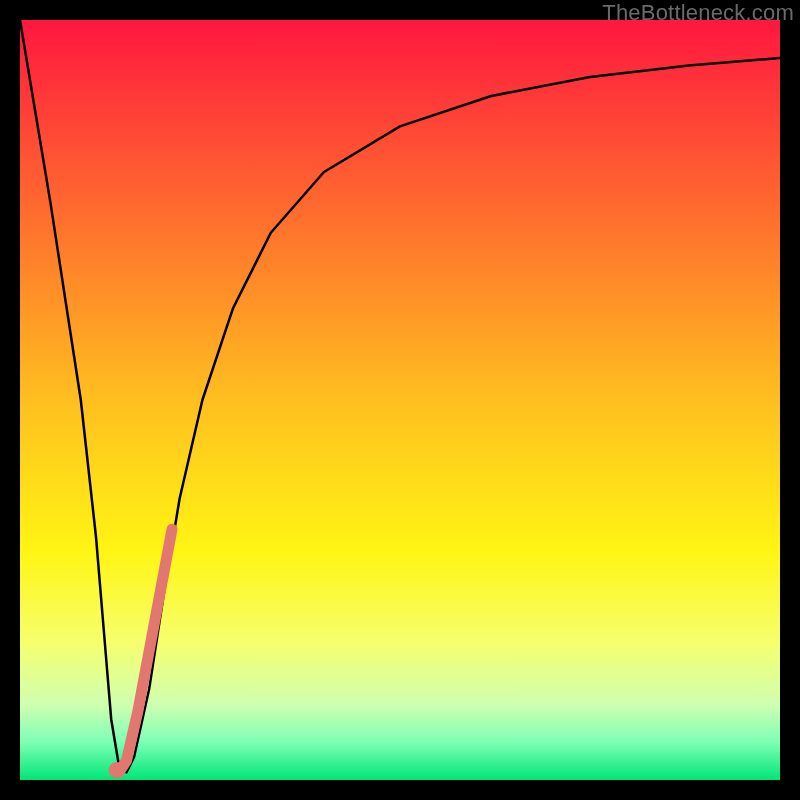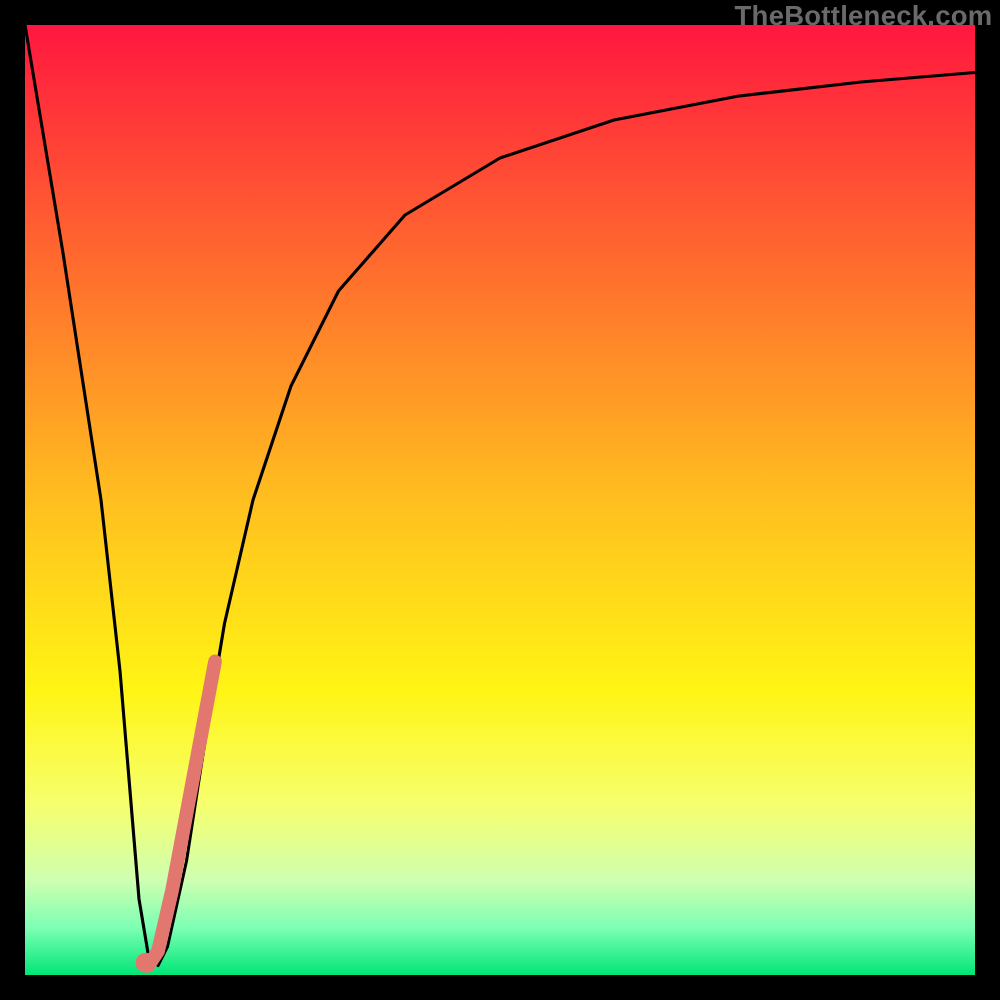--- a/index.html
+++ b/index.html
@@ -22,21 +22,21 @@
     top: 20px;
     width: 760px;
     height: 760px;
   }
   .watermark {
     position: absolute;
     top: 0px;
     right: 6px;
     color: #6a6a6a;
     font-size: 22px;
-    font-weight: 700;
+    font-weight: 400;
     letter-spacing: 0.2px;
     user-select: none;
   }
 </style>
 </head>
 <body>
 
 <div class="frame">
   <svg class="plot" viewBox="0 0 760 760" preserveAspectRatio="none">
     <defs>

